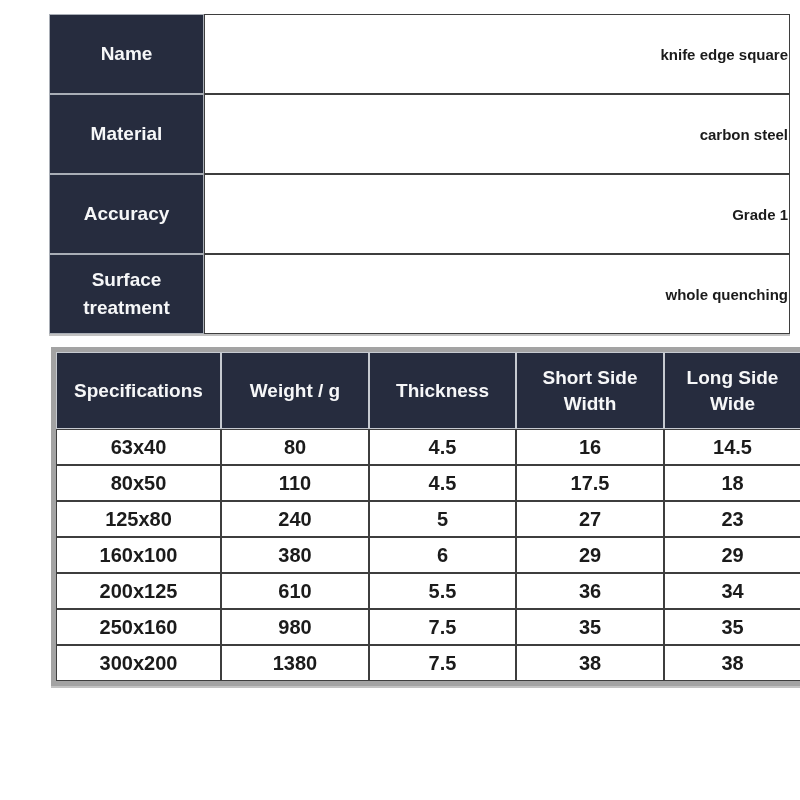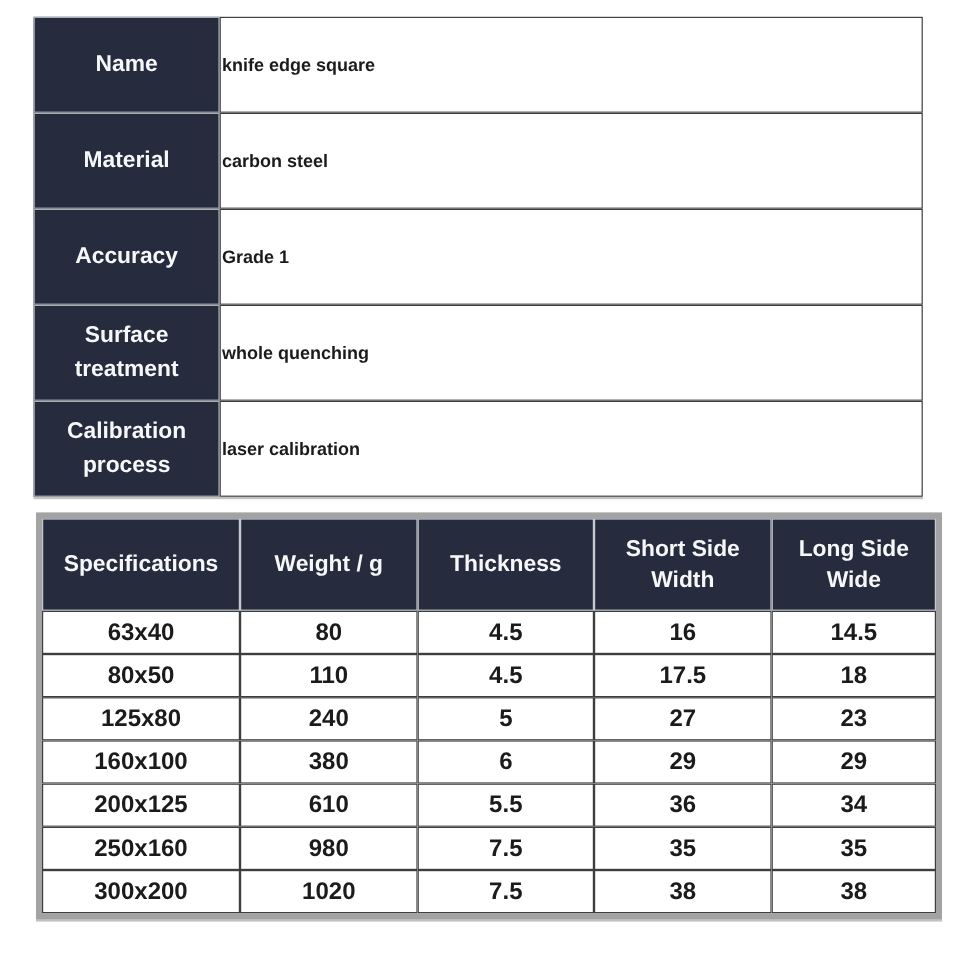--- a/index.html
+++ b/index.html
@@ -9,20 +9,21 @@
     height: 800px;
     background: #ffffff;
     font-family: "Liberation Sans", "DejaVu Sans", sans-serif;
     overflow: hidden;
   }
   .page {
     width: 736px;
     height: 800px;
     box-sizing: border-box;
     padding-top: 14px;
+    padding-left: 21px;
   }
 
   
   table { border-spacing: 0; border-collapse: separate; }
   .info-table {
     margin-left: 28px;
     width: 741px;
     table-layout: fixed;
     box-shadow: 0 2px 0 rgba(120,120,120,0.45);
   }
@@ -36,21 +37,21 @@
     border: 1px solid #a9aeb6;
     height: 76px;
     line-height: 1.45;
     padding: 0 8px;
   }
   .info-table td {
     background: #ffffff;
     color: #1b1b1b;
     font-size: 15px;
     font-weight: 600;
-    text-align: left;
+    text-align: right;
     vertical-align: middle;
     border: 1px solid #3e3e3e;
     height: 76px;
   }
 
   
   .spec-table {
     margin-left: 30px;
     margin-top: 13px;
     width: 745px;
@@ -100,24 +101,20 @@
         <th>Material</th>
         <td>carbon steel</td>
       </tr>
       <tr>
         <th>Accuracy</th>
         <td>Grade 1</td>
       </tr>
       <tr>
         <th>Surface treatment</th>
         <td>whole quenching</td>
-      </tr>
-      <tr>
-        <th>Calibration process</th>
-        <td>laser calibration</td>
       </tr>
     </tbody>
   </table>
 
   <table class="spec-table">
     <colgroup>
       <col style="width:165px">
       <col style="width:148px">
       <col style="width:147px">
       <col style="width:148px">
@@ -170,21 +167,21 @@
       </tr>
       <tr>
         <td>250x160</td>
         <td>980</td>
         <td>7.5</td>
         <td>35</td>
         <td>35</td>
       </tr>
       <tr>
         <td>300x200</td>
-        <td>1020</td>
+        <td>1380</td>
         <td>7.5</td>
         <td>38</td>
         <td>38</td>
       </tr>
     </tbody>
   </table>
 
 </div>
 
 </body></html>

